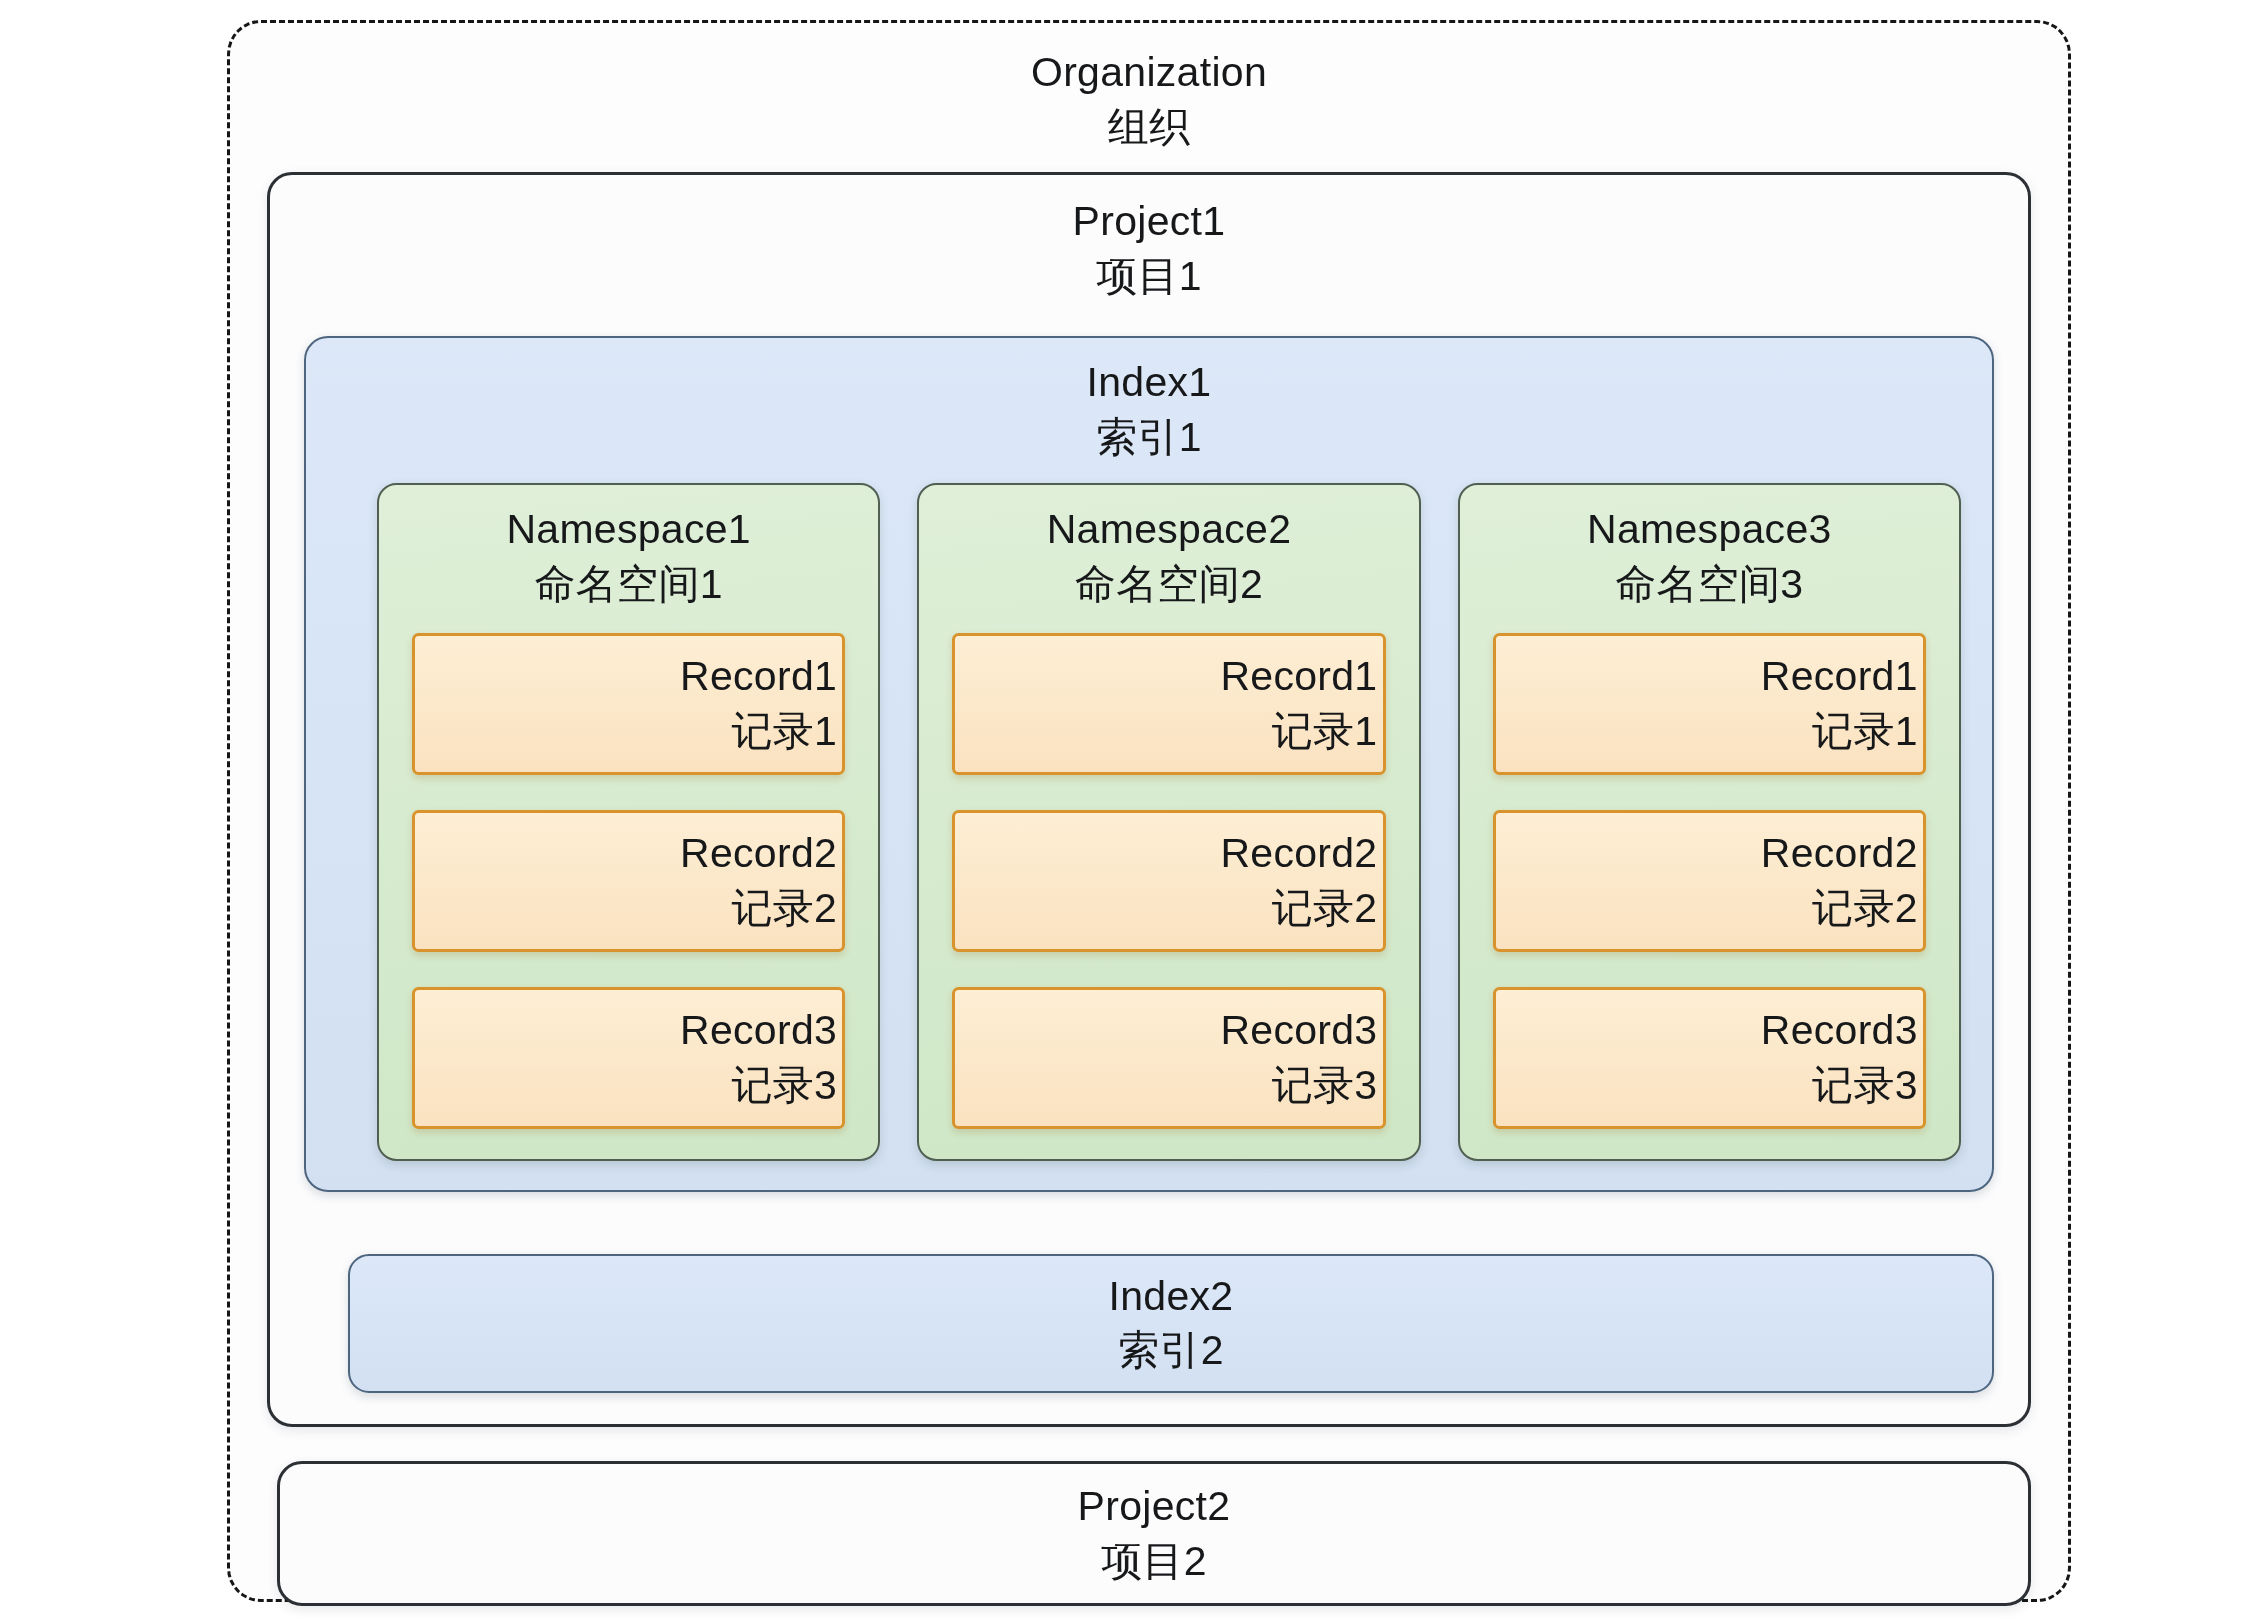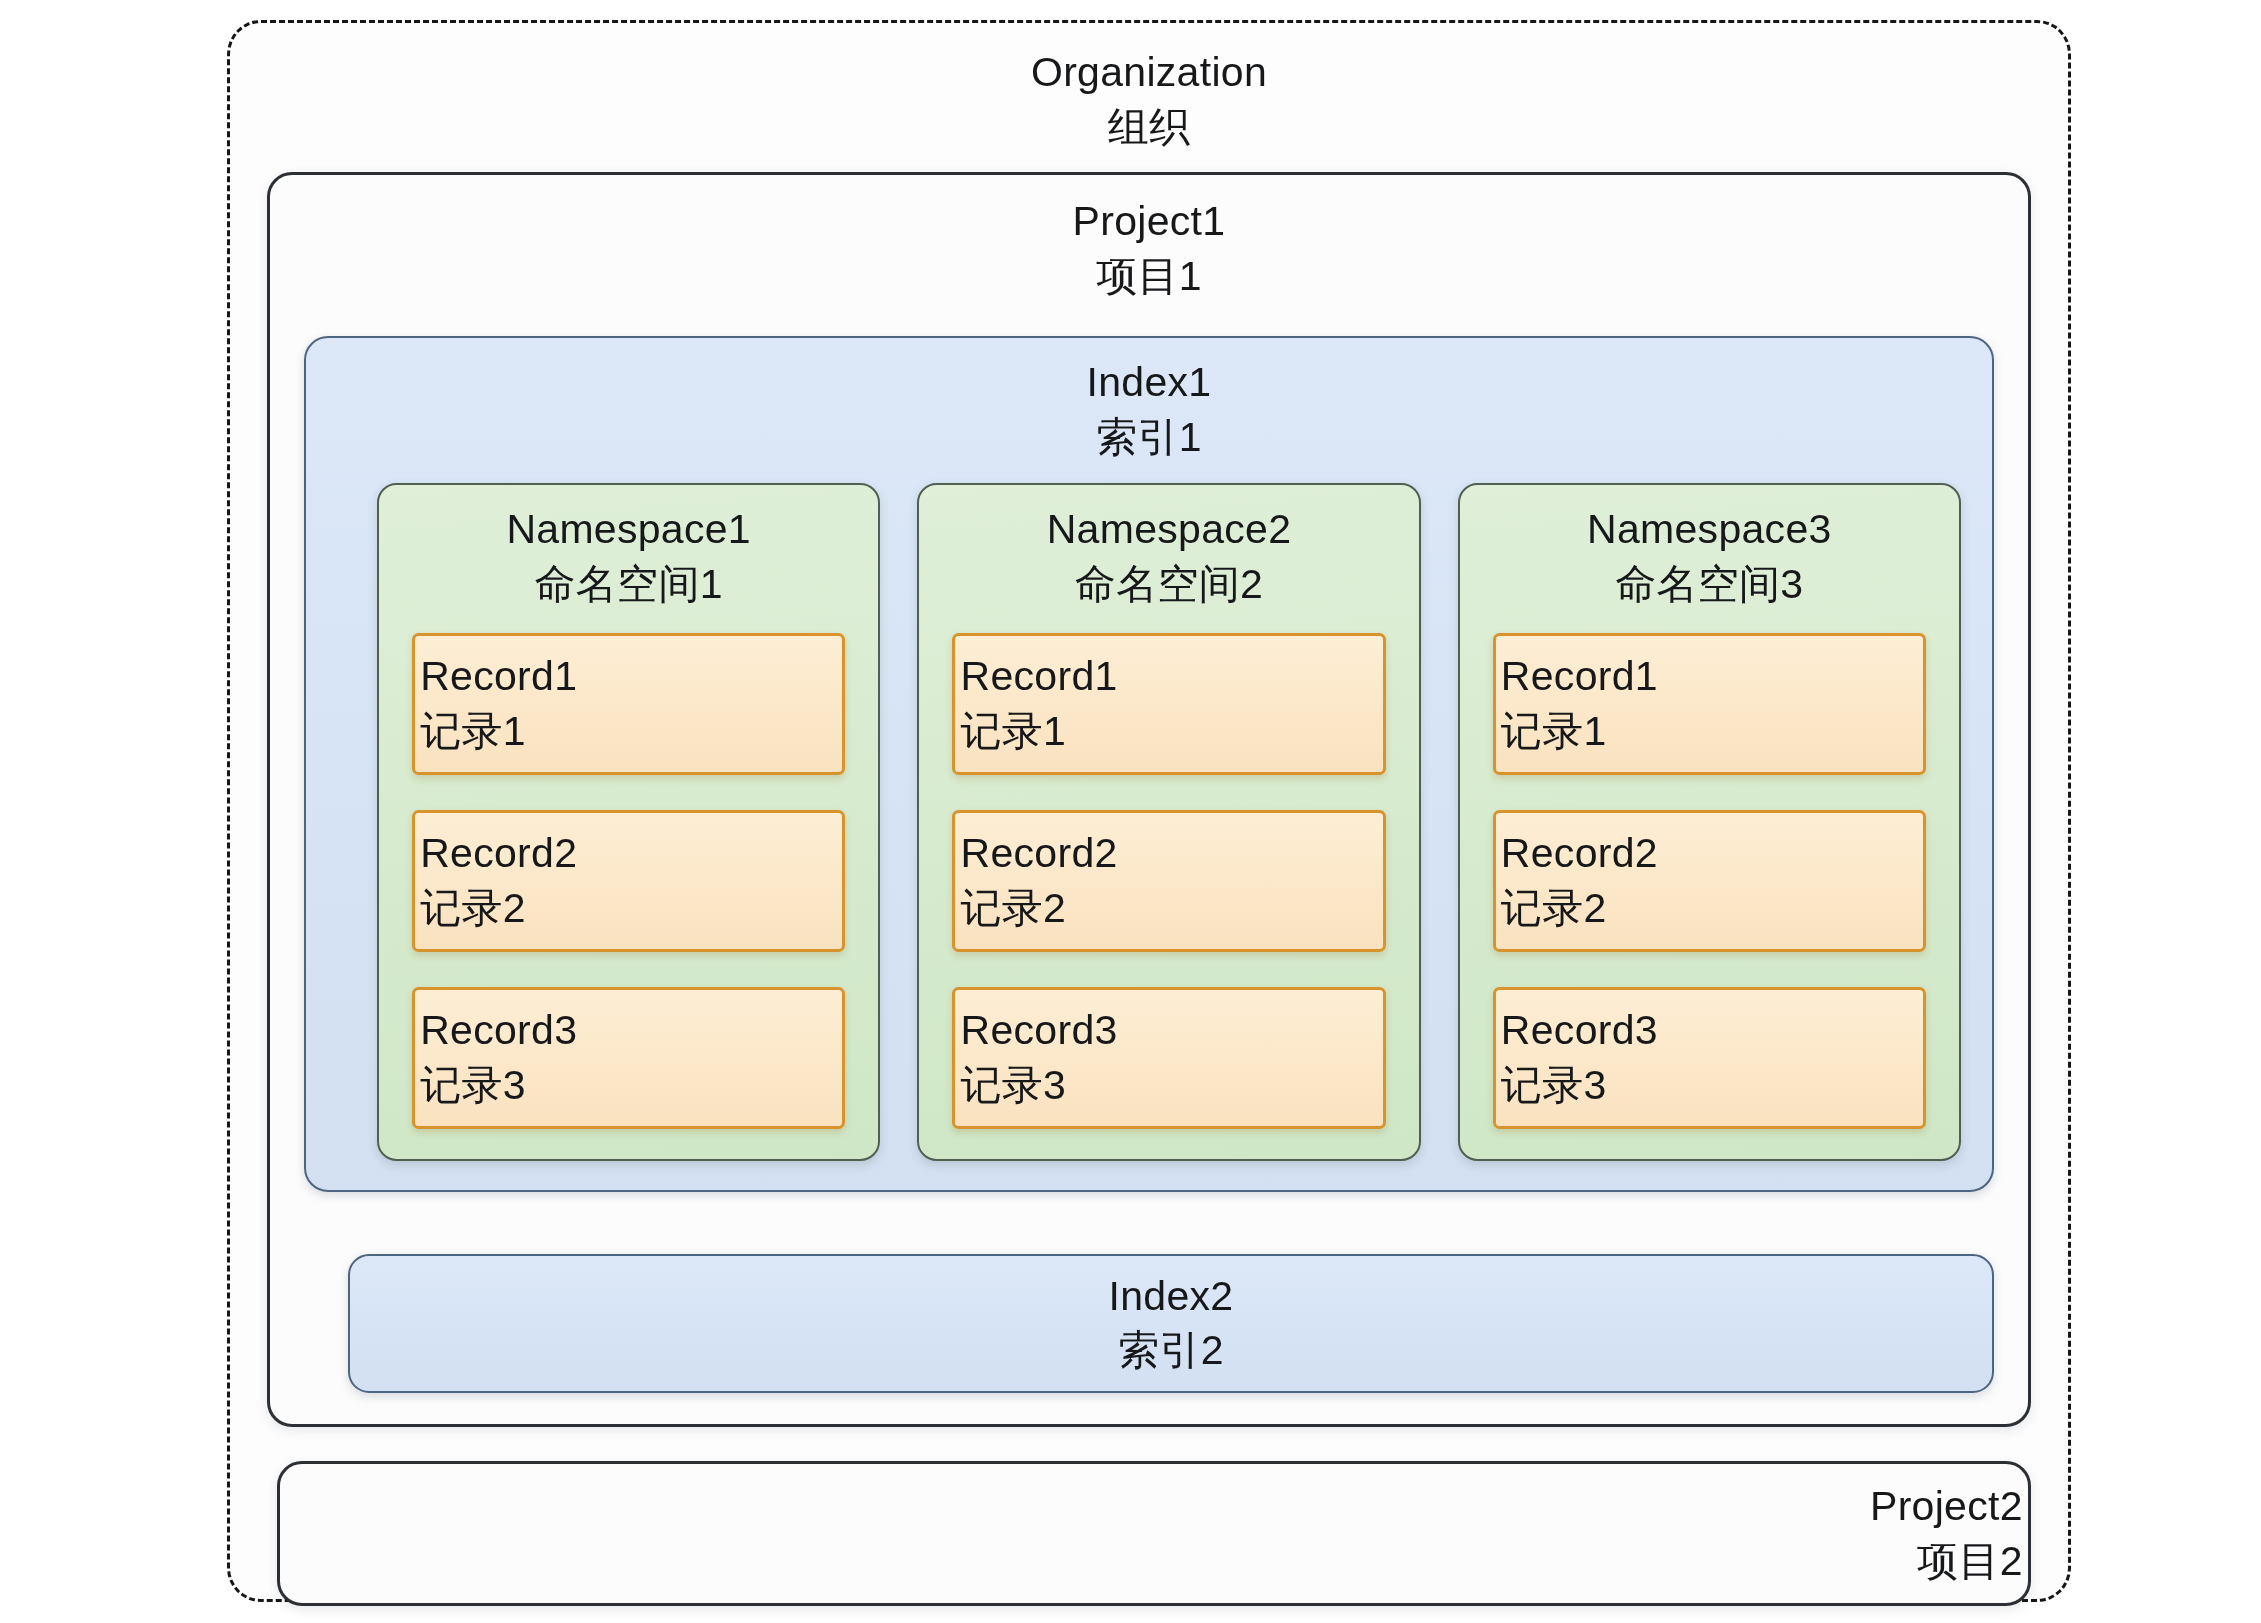--- a/index.html
+++ b/index.html
@@ -92,34 +92,34 @@
   .records {
     display: flex;
     flex-direction: column;
     gap: 35px;
     margin-top: 21px;
   }
   .record {
     background: linear-gradient(180deg, var(--record-fill-top) 0%, var(--record-fill-bottom) 100%);
     border: 3.3px solid var(--record-border);
     border-radius: 6.5px;
-    text-align: left;
+    text-align: right;
     padding: 13px 5.2px;
     box-shadow: 0 3.3px 7.8px rgba(150,100,30,.20);
   }
   .index2 {
     margin-top: 37px;
     padding: 13px 2px;
     text-align: center;
     margin-left: 44px;
   }
   .project2 {
     margin-top: 34px;
     padding: 14.4px 5.2px;
-    text-align: right;
+    text-align: center;
     margin-left: 10px;
   }
 </style>
 </head>
 <body>
 
 <div class="stage">
   <div class="org">
     <div class="box-title">
       <span class="title-en">Organization</span>

